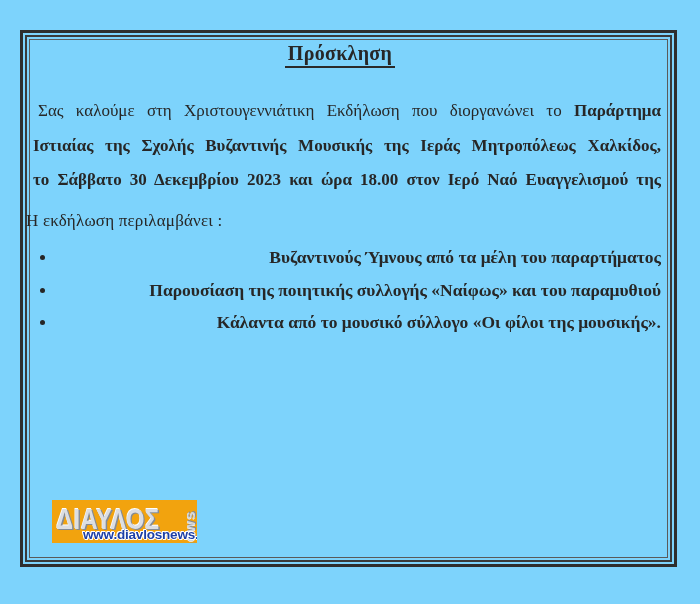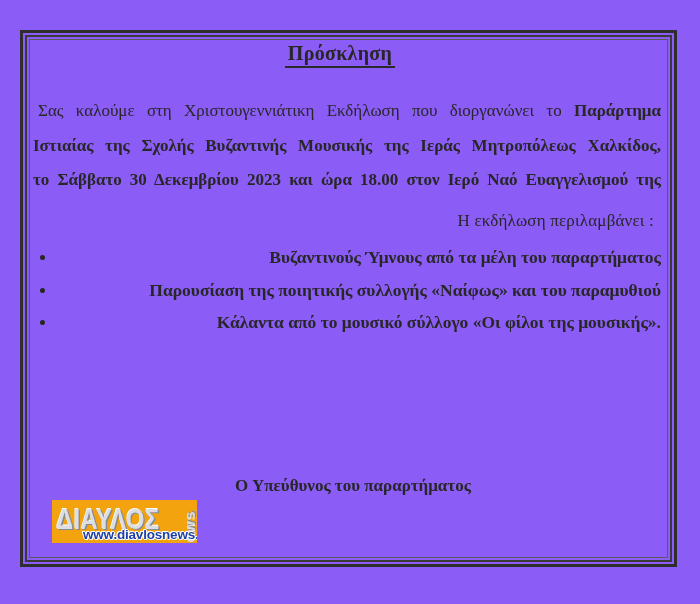--- a/index.html
+++ b/index.html
@@ -4,21 +4,21 @@
 <style>
   * { margin:0; padding:0; box-sizing:border-box; }
   html,body { width:700px; height:604px; }
   body {
     background:#ffffff;
     font-family:"Liberation Serif","DejaVu Serif",serif;
     color:#272727;
     overflow:hidden;
     position:relative;
   }
-  .sheet { position:absolute; inset:0; background:#8b5cf6; }
+  .sheet { position:absolute; inset:0; background:#7dd3fc; }
 
   
   .frame {
     position:absolute; left:20px; top:30px; width:657px; height:537px;
     border:3px solid #2e2e2e;
   }
   .frame-mid { position:absolute; inset:2px; border:2px solid #3a3a3a; }
   .frame-in  { position:absolute; inset:2px; border:1px solid #5a5a5a; }
 
   
@@ -34,21 +34,21 @@
   
   .para { position:absolute; left:33px; top:94px; width:628px; font-size:17px; }
   .pline { height:34.5px; line-height:34.5px; overflow:hidden; }
   .pline.justify { text-align:justify; text-align-last:justify; }
   .pline.first { text-indent:5px; }
   .b { font-weight:700; }
 
   
   .intro {
     position:absolute; left:33px; top:211px; width:628px;
-    text-align:right; font-size:17px; transform:translateX(-7px);
+    text-align:left; font-size:17px; transform:translateX(-7px);
     letter-spacing:.2px;
   }
 
   
   .bullets { position:absolute; left:33px; top:241px; width:628px; list-style:none;text-align:right; }
   .bullets li {
     position:relative; height:32.5px; line-height:32.5px;
     padding-left:29px; font-size:17.5px; font-weight:700; overflow:hidden;
   }
   .dot {
@@ -118,21 +118,20 @@
 
   <div class="intro">Η εκδήλωση περιλαμβάνει :</div>
 
   <ul class="bullets">
     <li><span class="dot"></span><span>Βυζαντινούς Ύμνους από τα μέλη του παραρτήματος</span></li>
     <li><span class="dot"></span><span>Παρουσίαση της ποιητικής συλλογής «Ναίφως» και του παραμυθιού</span></li>
     <li><span class="dot"></span><span>Κάλαντα από το μουσικό σύλλογο «Οι φίλοι της μουσικής».</span></li>
   </ul>
 
   <div class="sig">
-    <div>Ο Υπεύθυνος του παραρτήματος</div>
     
     
   </div>
 
   <div class="logo">
     <div class="logo-brand">ΔΙΑΥΛΟΣ</div>
     <div class="logo-news">news</div>
     <div class="logo-url">www.diavlosnews.gr</div>
   </div>
 

